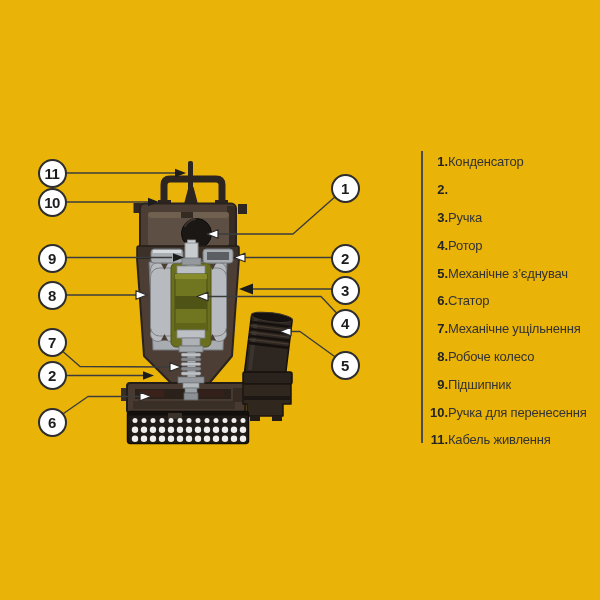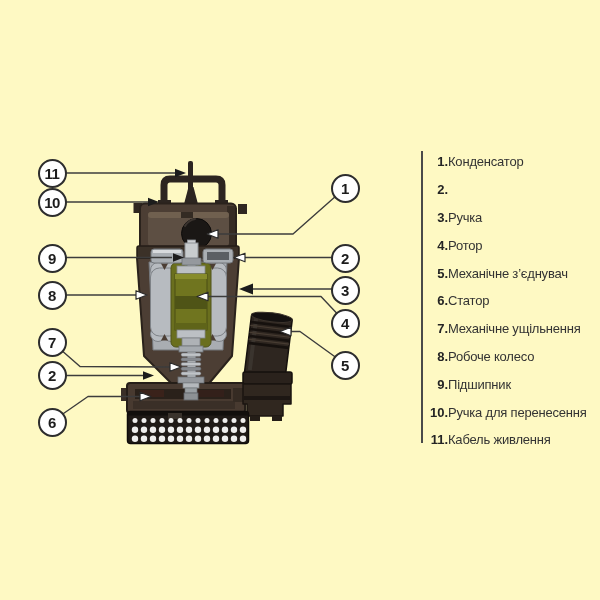--- a/index.html
+++ b/index.html
@@ -1,16 +1,16 @@
 <!DOCTYPE html>
 <html><head>
 <meta charset="utf-8">
 <style>
   html,body{margin:0;padding:0;background:#fff;}
-  .canvas{position:relative;width:600px;height:600px;background:#fef9c3;overflow:hidden;
+  .canvas{position:relative;width:600px;height:600px;background:#eab308;overflow:hidden;
           font-family:"Liberation Sans",sans-serif;}
   svg{position:absolute;left:0;top:0;}
   .callout{position:absolute;width:29px;height:29px;box-sizing:border-box;
            border:2.5px solid #2d2d2d;border-radius:50%;background:#fff;
            display:flex;align-items:center;justify-content:center;
            font-size:15px;font-weight:700;color:#1c1c1c;z-index:5;letter-spacing:-0.5px;}
   .legend{position:absolute;left:424px;top:148px;width:172px;z-index:4;}
   .legend-divider{position:absolute;left:421px;top:151px;width:1.5px;height:292px;background:#4a4a4a;}
   .legend-row{display:flex;align-items:center;height:27.8px;}
   .legend-num{width:24px;text-align:right;font-weight:700;font-size:13px;color:#242424;flex:none;}

